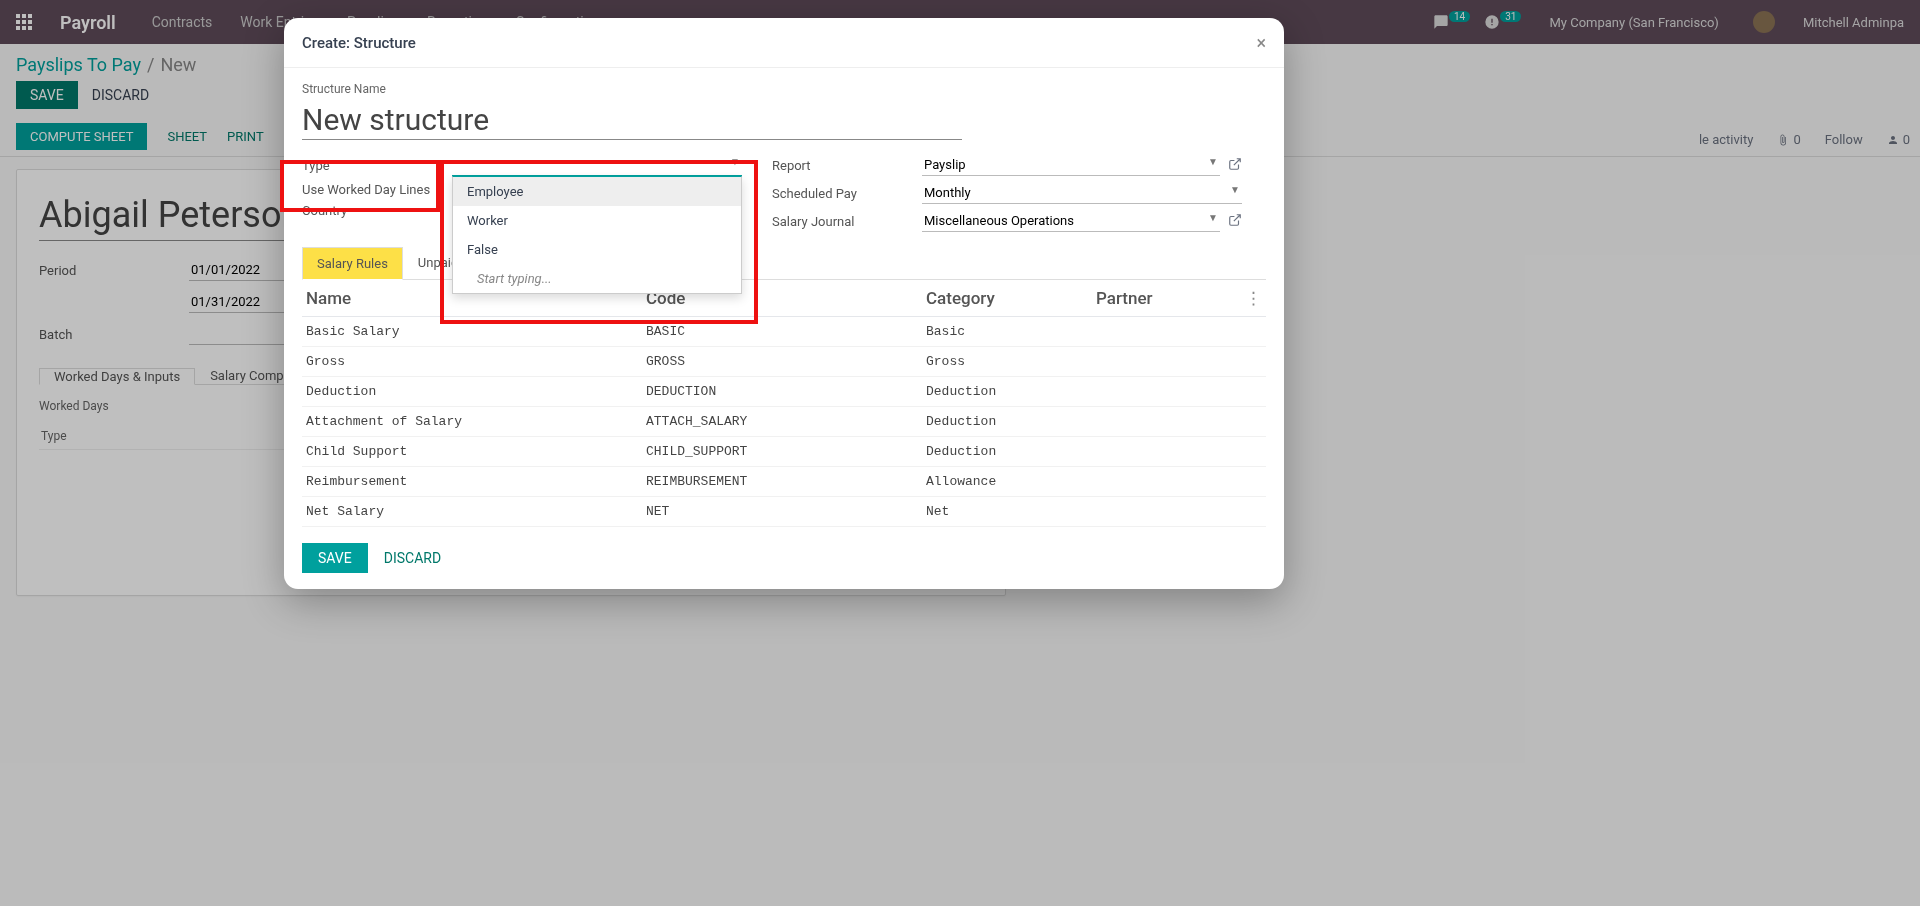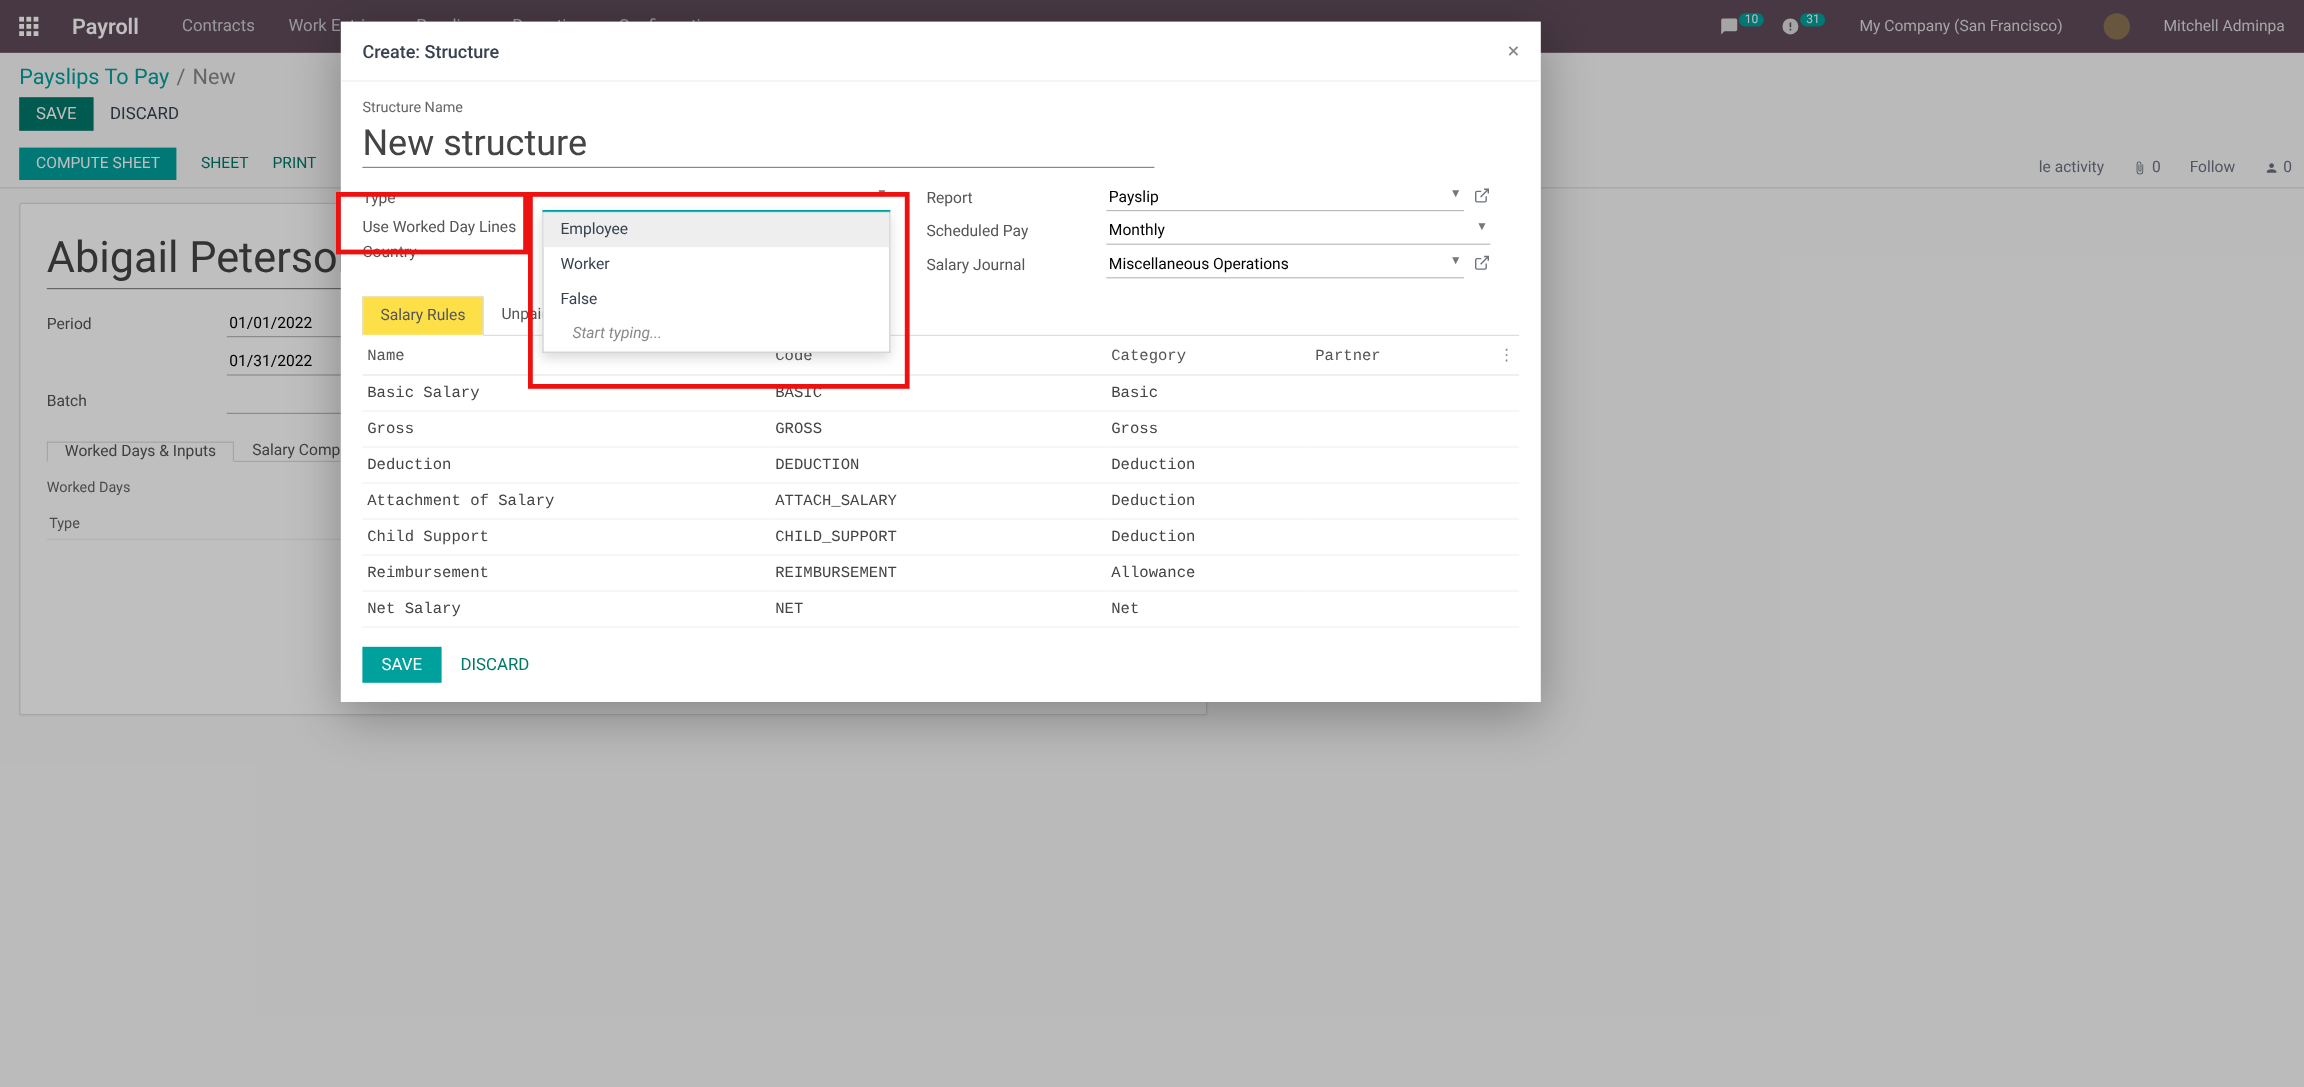--- a/index.html
+++ b/index.html
@@ -48,21 +48,21 @@
 .subhdr { margin-top:14px; font-size:12px; color:#666; }
 .row-hdr { margin-top:10px; font-size:12px; color:#666; padding:6px 2px; border-bottom:1px solid #eee; }
 .num-line { display:flex; justify-content:flex-end; gap:70px; padding-right:10px; font-size:13px; }
 
 
 .side-panel { flex:1; display:flex; justify-content:flex-end; gap:24px; padding:6px 10px 0 0; color:#6b7280; font-size:13px; }
 .side-panel .item { display:flex; align-items:center; gap:4px; }
 
 
 .backdrop { position:absolute; inset:0; background:rgba(0,0,0,.25); }
-.modal { position:absolute; top:18px; left:284px; width:1000px; background:#fff; border-radius:0; box-shadow:0 12px 40px rgba(0,0,0,.3); }
+.modal { position:absolute; top:18px; left:284px; width:1000px; background:#fff; border-radius:14px; box-shadow:0 12px 40px rgba(0,0,0,.3); }
 .modal-header { display:flex; justify-content:space-between; align-items:center; padding:14px 18px; border-bottom:1px solid #eee; }
 .modal-header h3 { font-size:15px; font-weight:500; color:#374151; }
 .modal-header .close { cursor:pointer; color:#888; font-size:18px; }
 .modal-body { padding:14px 18px 0; }
 .struct-label { font-size:12px; color:#666; margin-bottom:4px; }
 .struct-name { font-size:30px; color:#444; border:none; border-bottom:1px solid #888; width:660px; padding:2px 0; margin-bottom:14px; background:transparent; }
 .modal-form-row { display:flex; gap:30px; }
 .modal-col { display:flex; flex-direction:column; gap:6px; }
 .modal-col.left { width:440px; }
 .modal-col.right { width:470px; }
@@ -78,21 +78,21 @@
 .dropdown { position:absolute; top:22px; left:0; right:0; background:#fff; border:1px solid #ccc; border-top:1px solid #00a09d; box-shadow:0 4px 10px rgba(0,0,0,.15); z-index:30; }
 .dropdown .opt { padding:7px 14px; font-size:13px; cursor:pointer; }
 .dropdown .opt.hover { background:#eee; }
 .dropdown .opt.typing { color:#888; font-style:italic; padding-left:24px; }
 
 
 .mtabs { display:flex; margin-top:14px; border-bottom:1px solid #ddd; }
 .mtab { padding:8px 14px; border:1px solid transparent; cursor:pointer; font-size:13px; color:#555; }
 .mtab.active { border:1px solid #ddd; border-bottom-color:#fff; background:#fde047; position:relative; top:1px; }
 .mtable { width:100%; border-collapse:collapse; margin-top:0; }
-.mtable th { text-align:left; font-weight:500; font-size:13px; color:#555; padding:8px 4px; border-bottom:1px solid #e5e7eb;font-family:Liberation Mono, monospace; }
+.mtable th { text-align:left; font-weight:500; font-size:17px; color:#555; padding:8px 4px; border-bottom:1px solid #e5e7eb; }
 .mtable td { font-size:13px; color:#444; padding:7px 4px; border-bottom:1px solid #f1f1f1;font-family:Liberation Mono, monospace; }
 .mtable th.menu-col, .mtable td.menu-col { width:20px; text-align:right; color:#888; }
 
 .modal-footer { padding:16px 18px; display:flex; gap:16px; }
 .modal-footer .btn-save { background:#00a09d; color:#fff; border:none; padding:7px 16px; font-size:14px; cursor:pointer; }
 .modal-footer .btn-discard { background:none; border:none; color:#00786a; font-size:14px; cursor:pointer; }
 
 
 .hl-box { position:absolute; border:4px solid #e11; pointer-events:none; z-index:50; }
 .hl-box.b1 { top:160px; left:280px; width:160px; height:52px; }
@@ -118,21 +118,21 @@
   <div class="nav-link">Work Entries</div>
   <div class="nav-link">Payslips</div>
   <div class="nav-link">Reporting</div>
   <div class="nav-link">Configuration</div>
   <div class="spacer"></div>
   <div class="badge-group">
     <div class="badge">
         <svg width="16" height="16" viewBox="0 0 24 24" fill="#ddd">
           <path d="M20 2H4c-1.1 0-2 .9-2 2v18l4-4h14c1.1 0 2-.9 2-2V4c0-1.1-.9-2-2-2z"></path>
         </svg>
-        <span class="count">10</span>
+        <span class="count">14</span>
       </div>
     <div class="badge">
         <svg width="16" height="16" viewBox="0 0 24 24" fill="#ddd">
           <path d="M12 2a10 10 0 100 20 10 10 0 000-20zm1 15h-2v-2h2v2zm0-4h-2V7h2v6z"></path>
         </svg>
         <span class="count">31</span>
       </div>
   </div>
   <div class="company">My Company (San Francisco)</div>
   <div class="avatar"></div>

